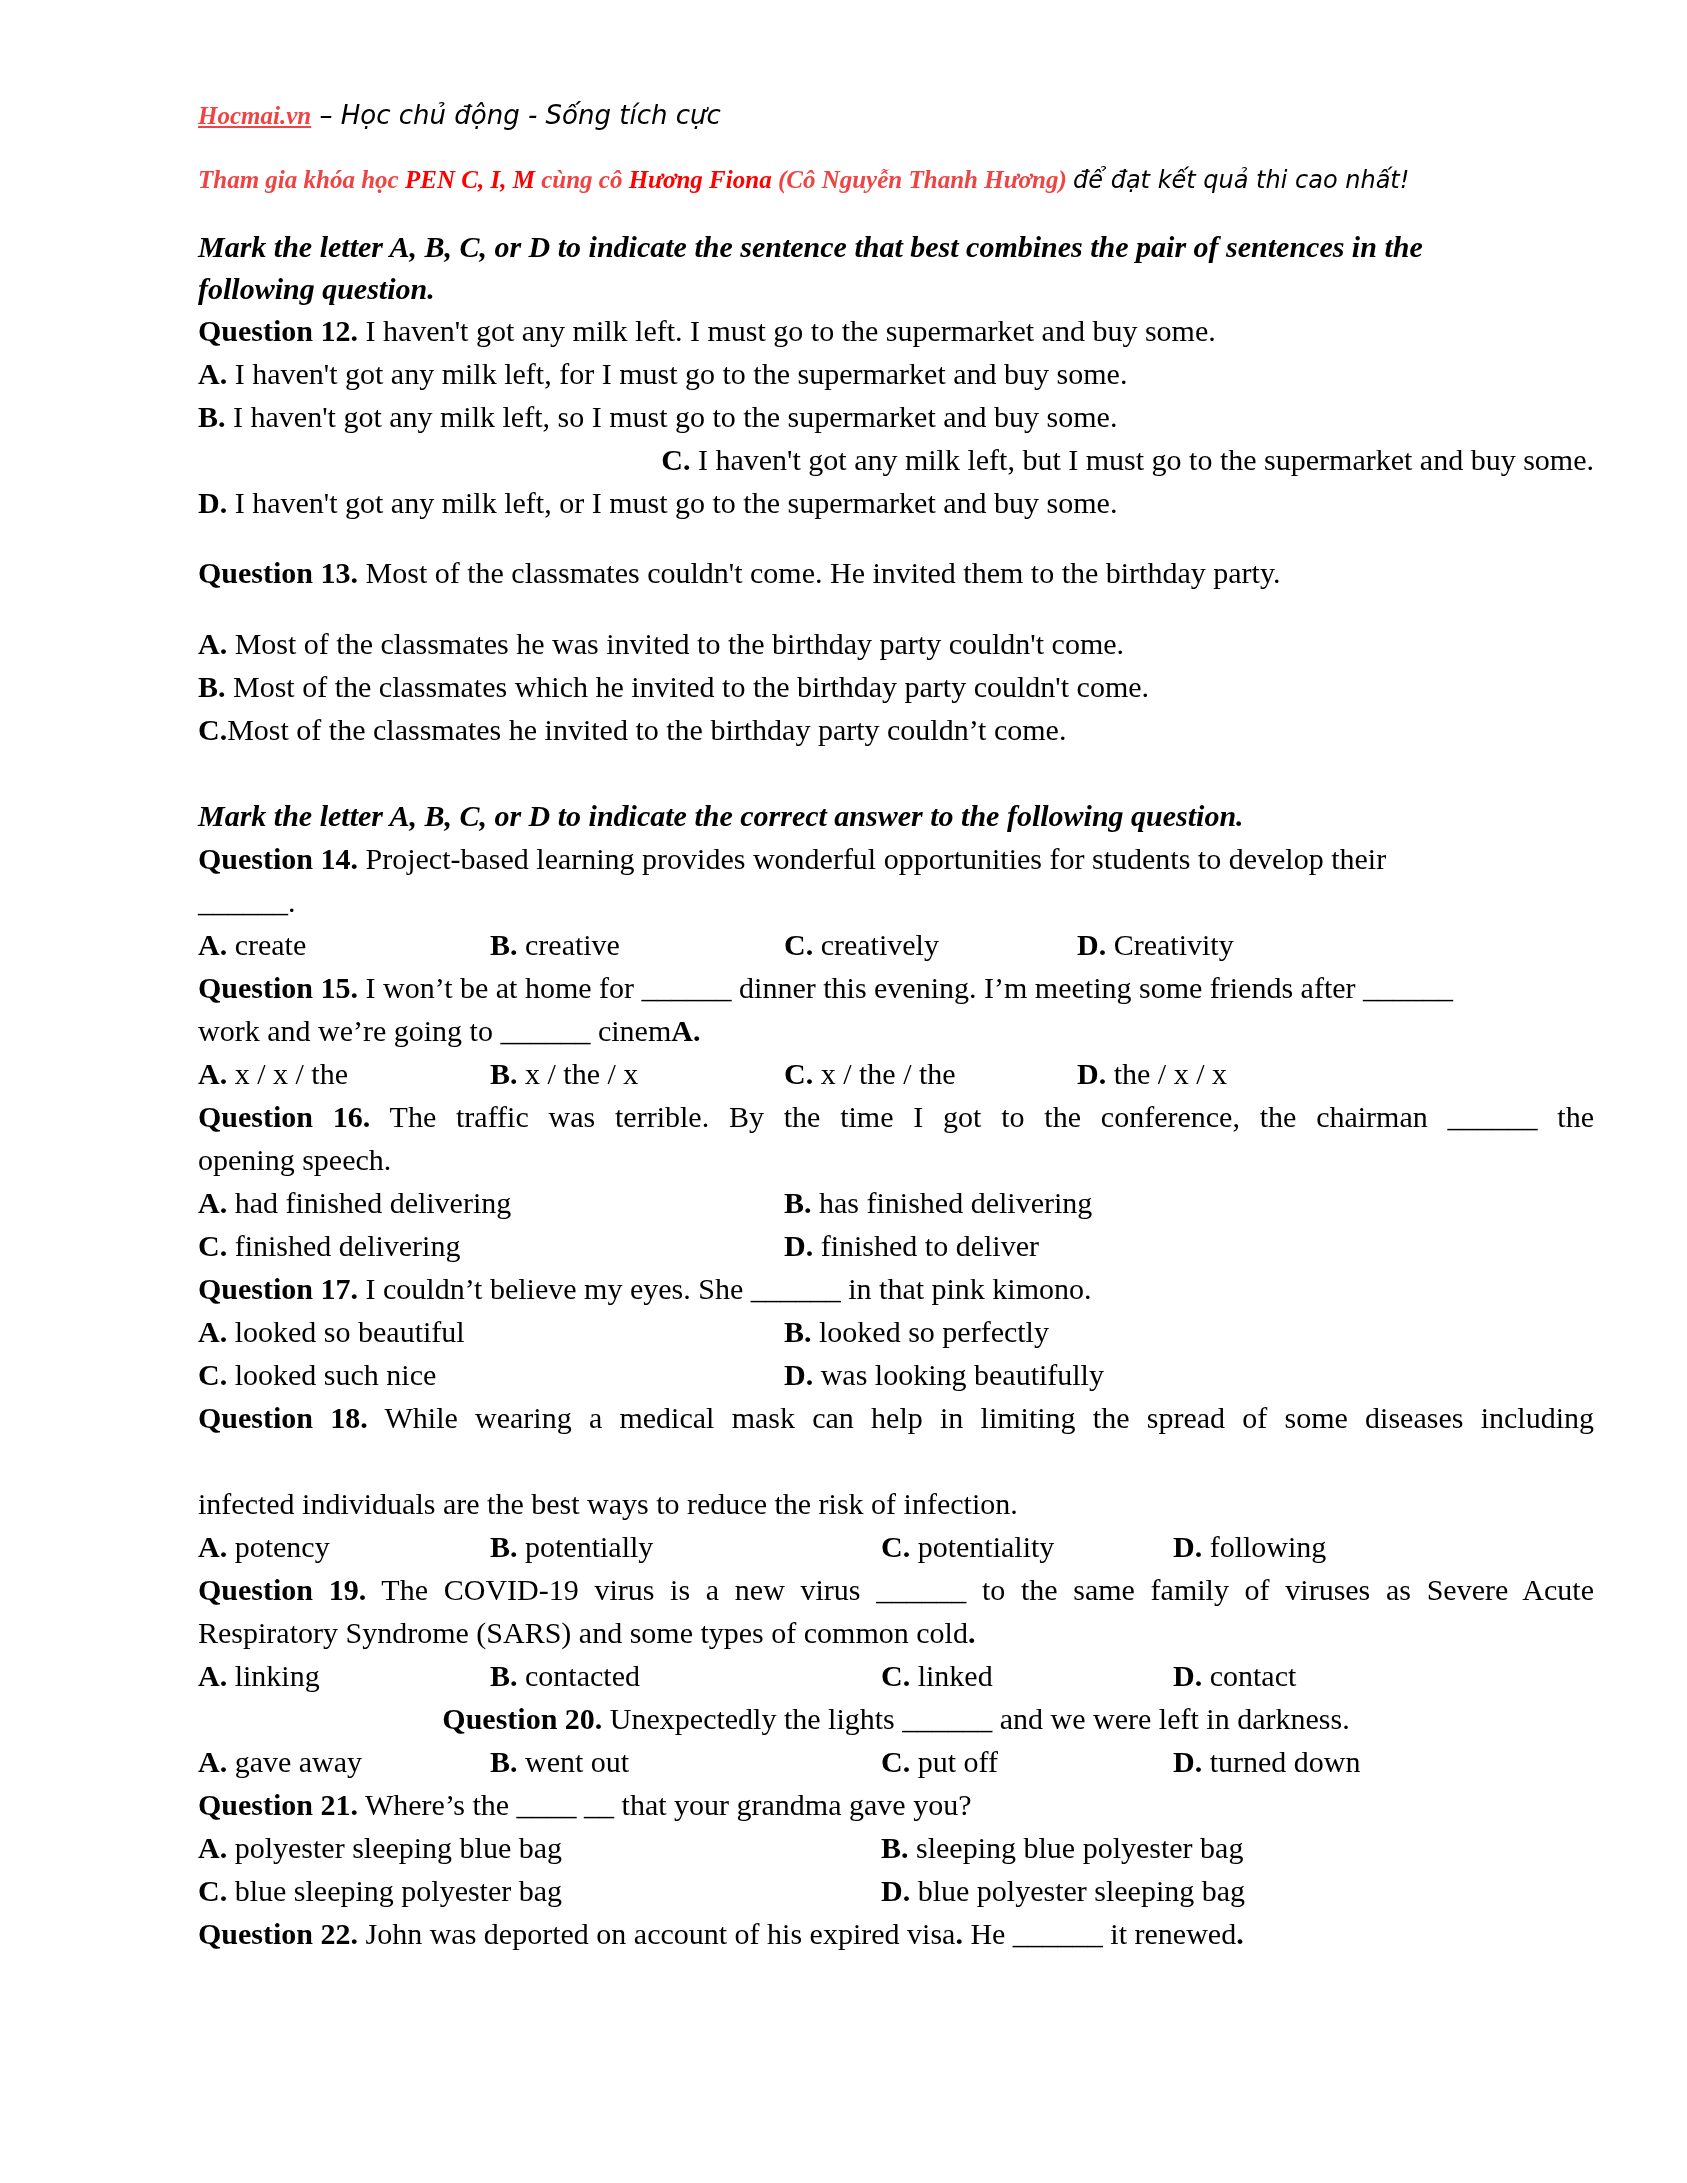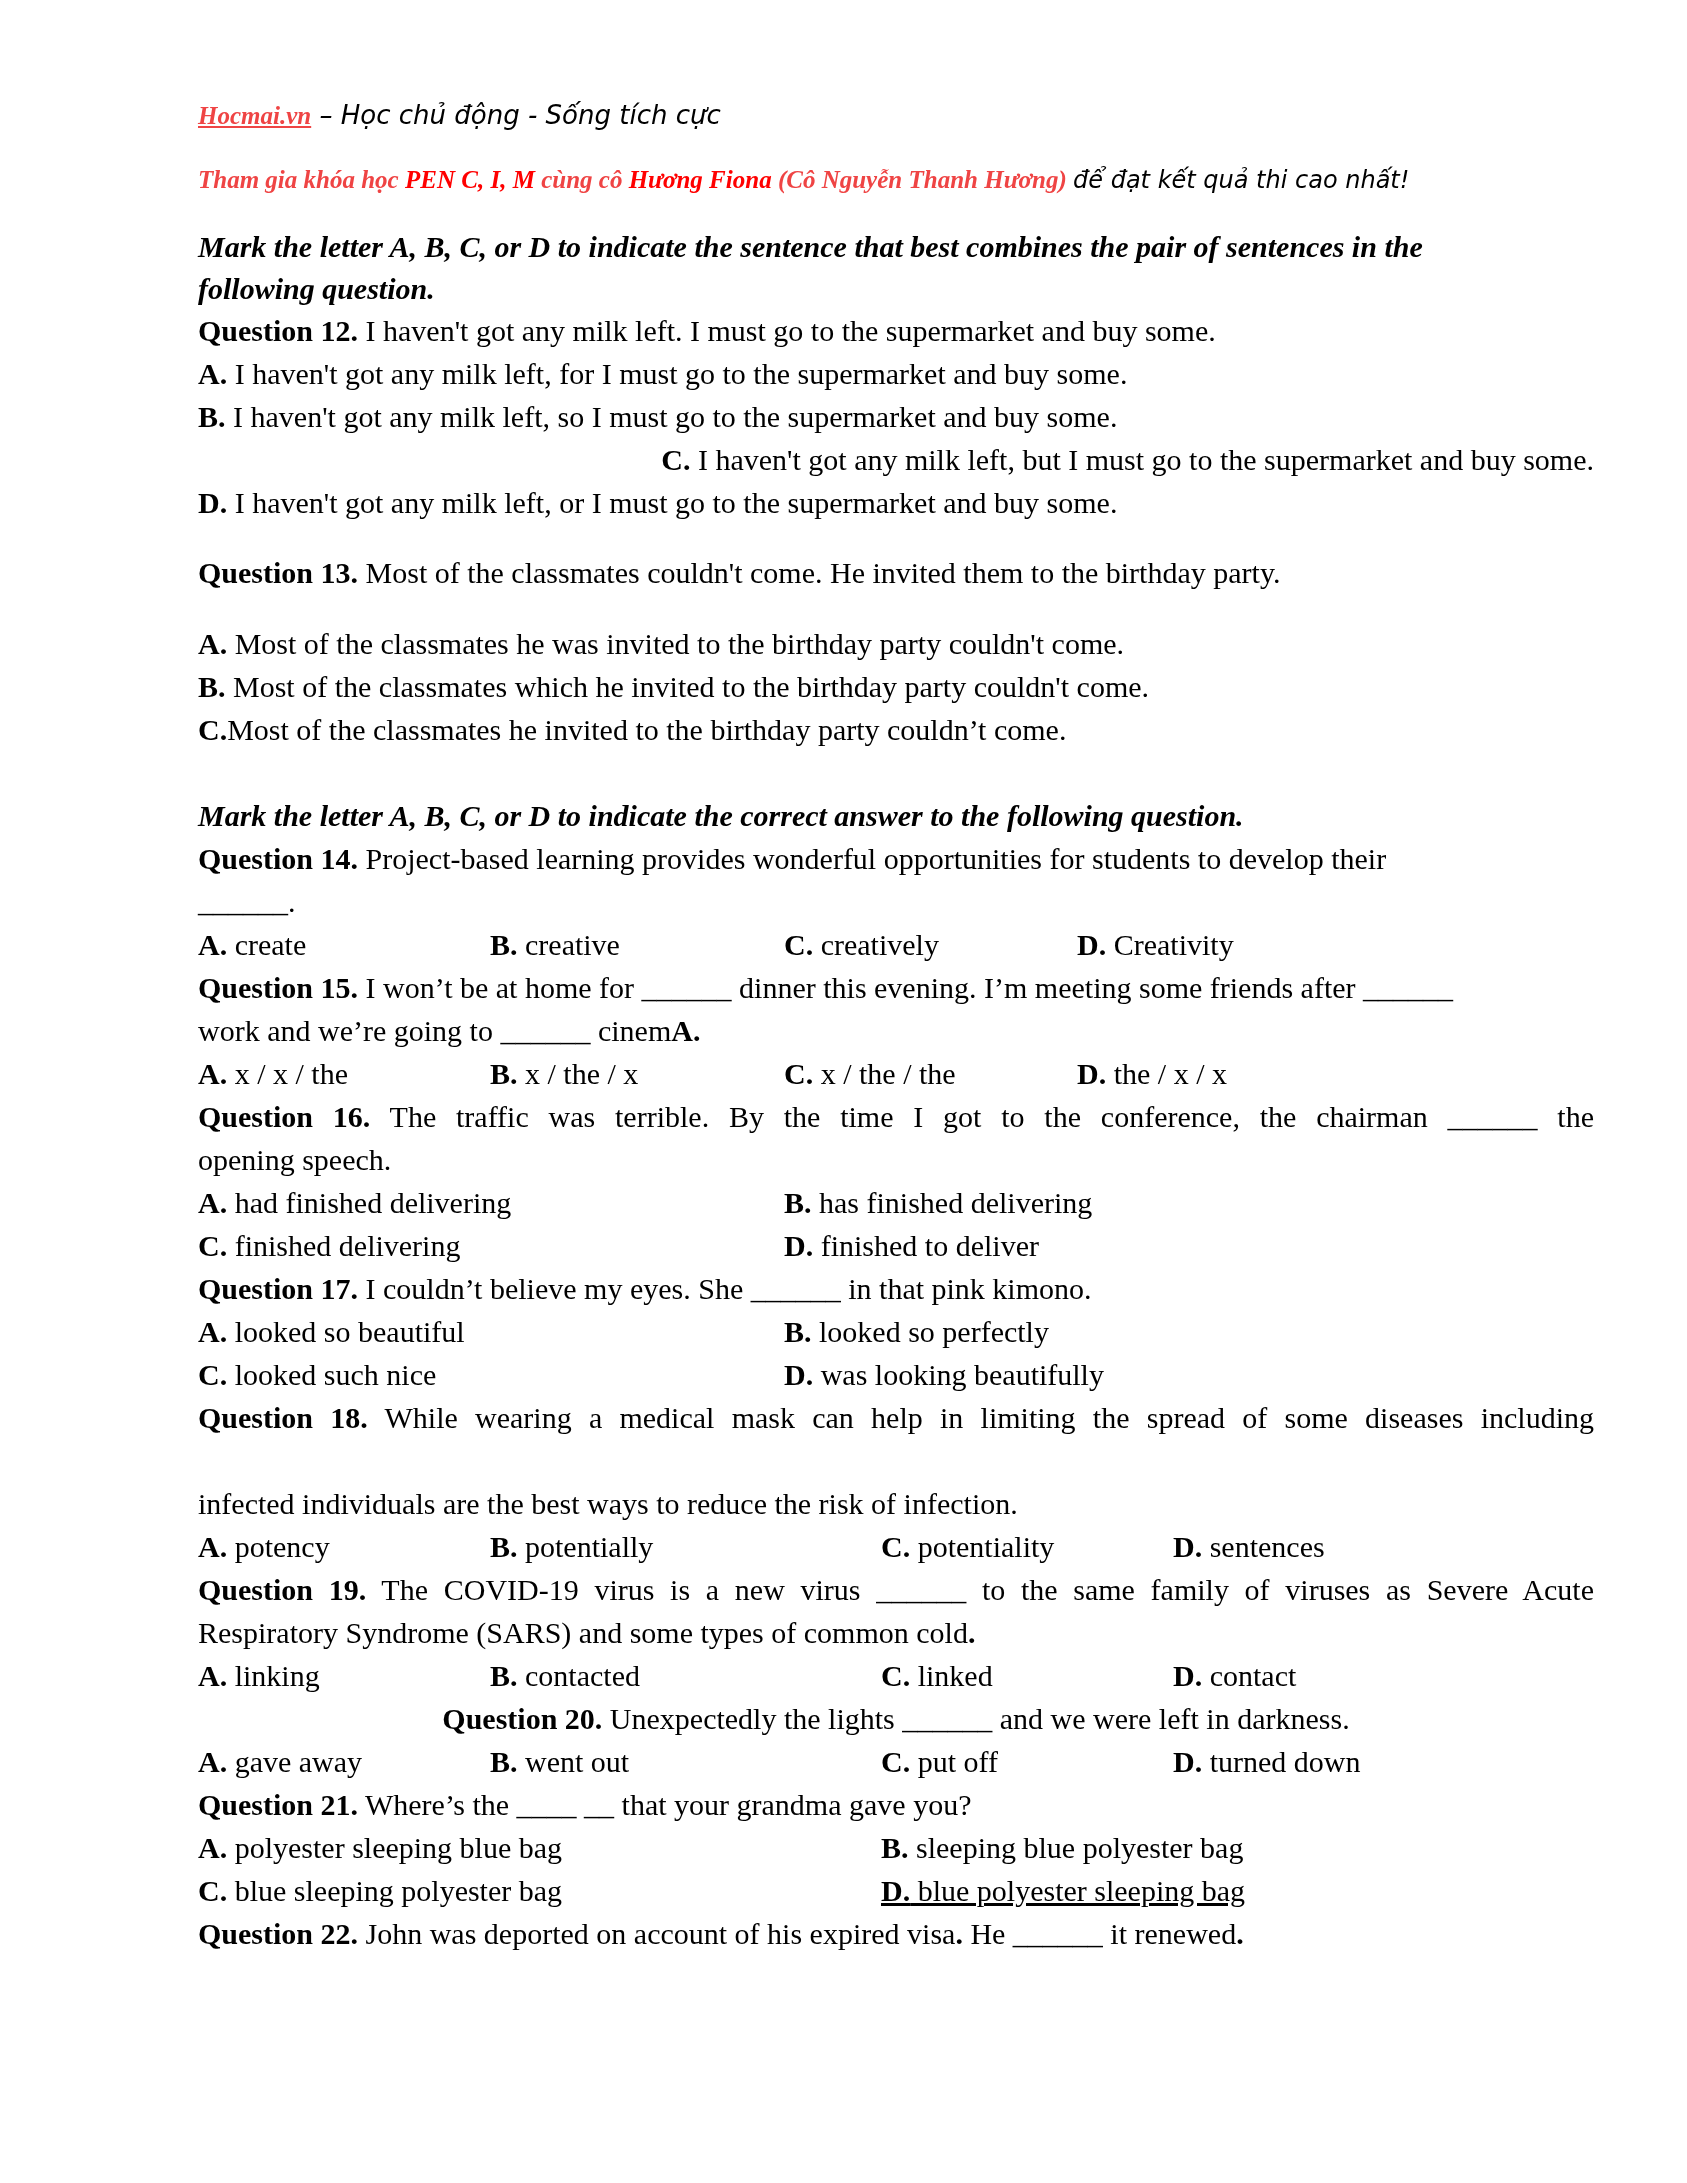--- a/index.html
+++ b/index.html
@@ -90,21 +90,21 @@
     <span class="opt" style="left:0px;"><b>C.</b><span> looked such nice</span></span>
     <span class="opt" style="left:586px;"><b>D.</b><span> was looking beautifully</span></span>
   </div>
 
   <div class="ln just" style="top:1399px;"><span class="b">Question 18.</span><span> While wearing a medical mask can help in limiting the spread of some diseases including</span></div>
   <div class="ln" style="top:1485px;">infected individuals are the best ways to reduce the risk of infection.</div>
   <div class="ln" style="top:1528px;">
     <span class="opt" style="left:0px;"><b>A.</b><span> potency</span></span>
     <span class="opt" style="left:292px;"><b>B.</b><span> potentially</span></span>
     <span class="opt" style="left:683px;"><b>C.</b><span> potentiality</span></span>
-    <span class="opt" style="left:975px;"><b>D.</b><span> sentences</span></span>
+    <span class="opt" style="left:975px;"><b>D.</b><span> following</span></span>
   </div>
 
   <div class="ln just" style="top:1571px;"><span class="b">Question 19.</span><span> The COVID-19 virus is a new virus ______ to the same family of viruses as Severe Acute</span></div>
   <div class="ln" style="top:1614px;"><span>Respiratory Syndrome (SARS) and some types of common cold</span><span class="b">.</span></div>
   <div class="ln" style="top:1657px;">
     <span class="opt" style="left:0px;"><b>A.</b><span> linking</span></span>
     <span class="opt" style="left:292px;"><b>B.</b><span> contacted</span></span>
     <span class="opt" style="left:683px;"><b>C.</b><span> linked</span></span>
     <span class="opt" style="left:975px;"><b>D.</b><span> contact</span></span>
   </div>
@@ -117,19 +117,19 @@
     <span class="opt" style="left:975px;"><b>D.</b><span> turned down</span></span>
   </div>
 
   <div class="ln" style="top:1786px;"><span class="b">Question 21.</span><span> Where’s the ____ __ that your grandma gave you?</span></div>
   <div class="ln" style="top:1829px;">
     <span class="opt" style="left:0px;"><b>A.</b><span> polyester sleeping blue bag</span></span>
     <span class="opt" style="left:683px;"><b>B.</b><span> sleeping blue polyester bag</span></span>
   </div>
   <div class="ln" style="top:1872px;">
     <span class="opt" style="left:0px;"><b>C.</b><span> blue sleeping polyester bag</span></span>
-    <span class="opt" style="left:683px;text-decoration:underline;"><b>D.</b><span> blue polyester sleeping bag</span></span>
+    <span class="opt" style="left:683px;"><b>D.</b><span> blue polyester sleeping bag</span></span>
   </div>
 
   <div class="ln" style="top:1915px;"><span class="b">Question 22.</span><span> John was deported on account of his expired visa</span><span class="b">.</span><span> He ______ it renewed</span><span class="b">.</span></div>
 
 </div>
 
 
 </body></html>

